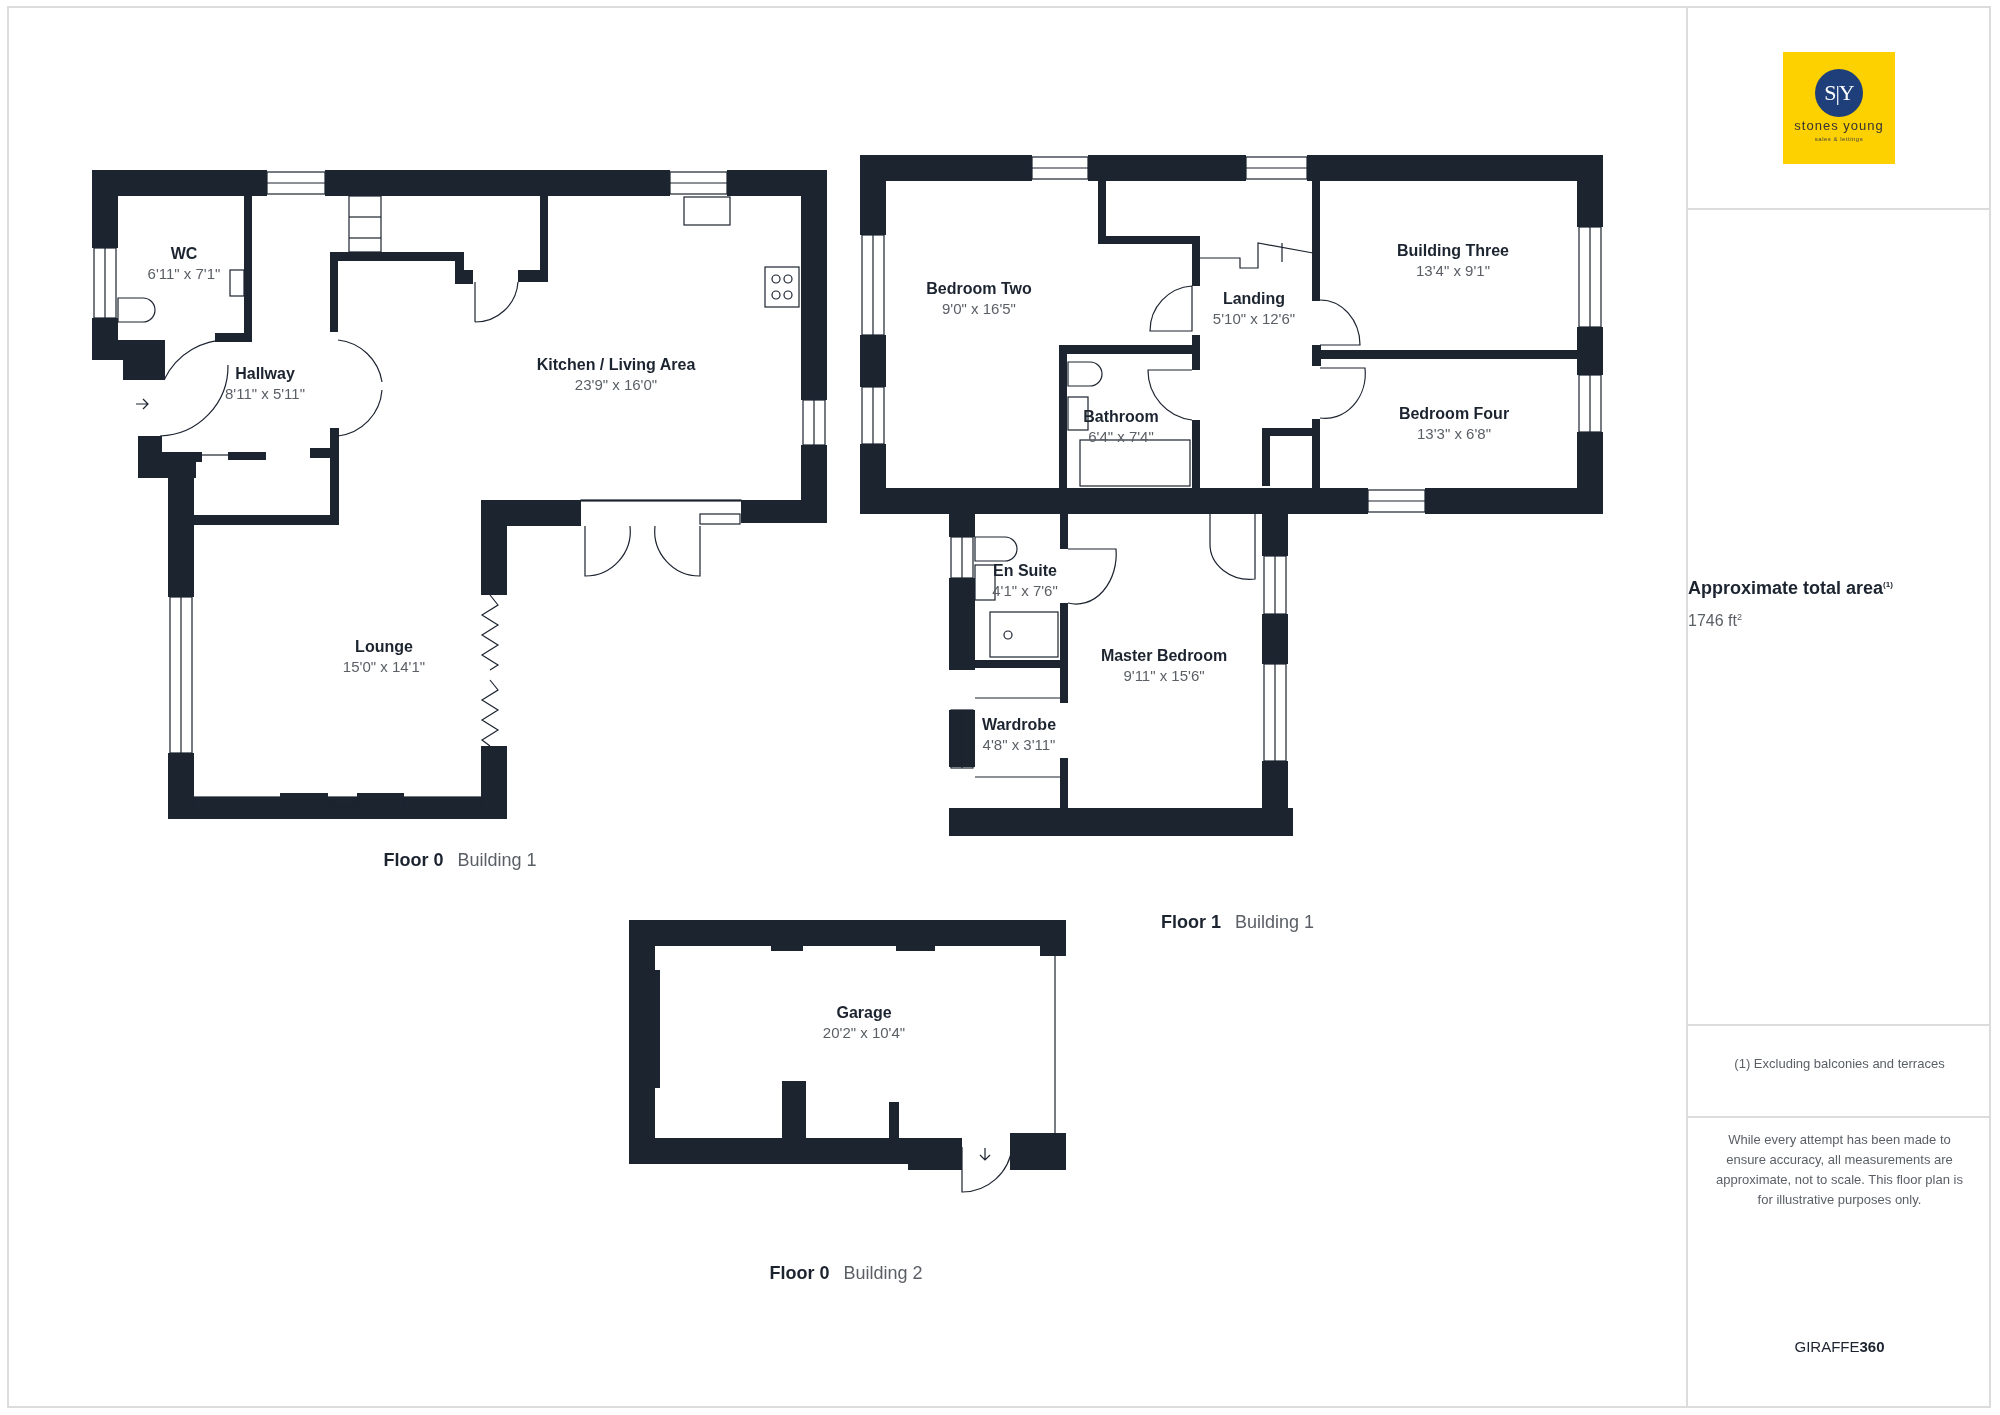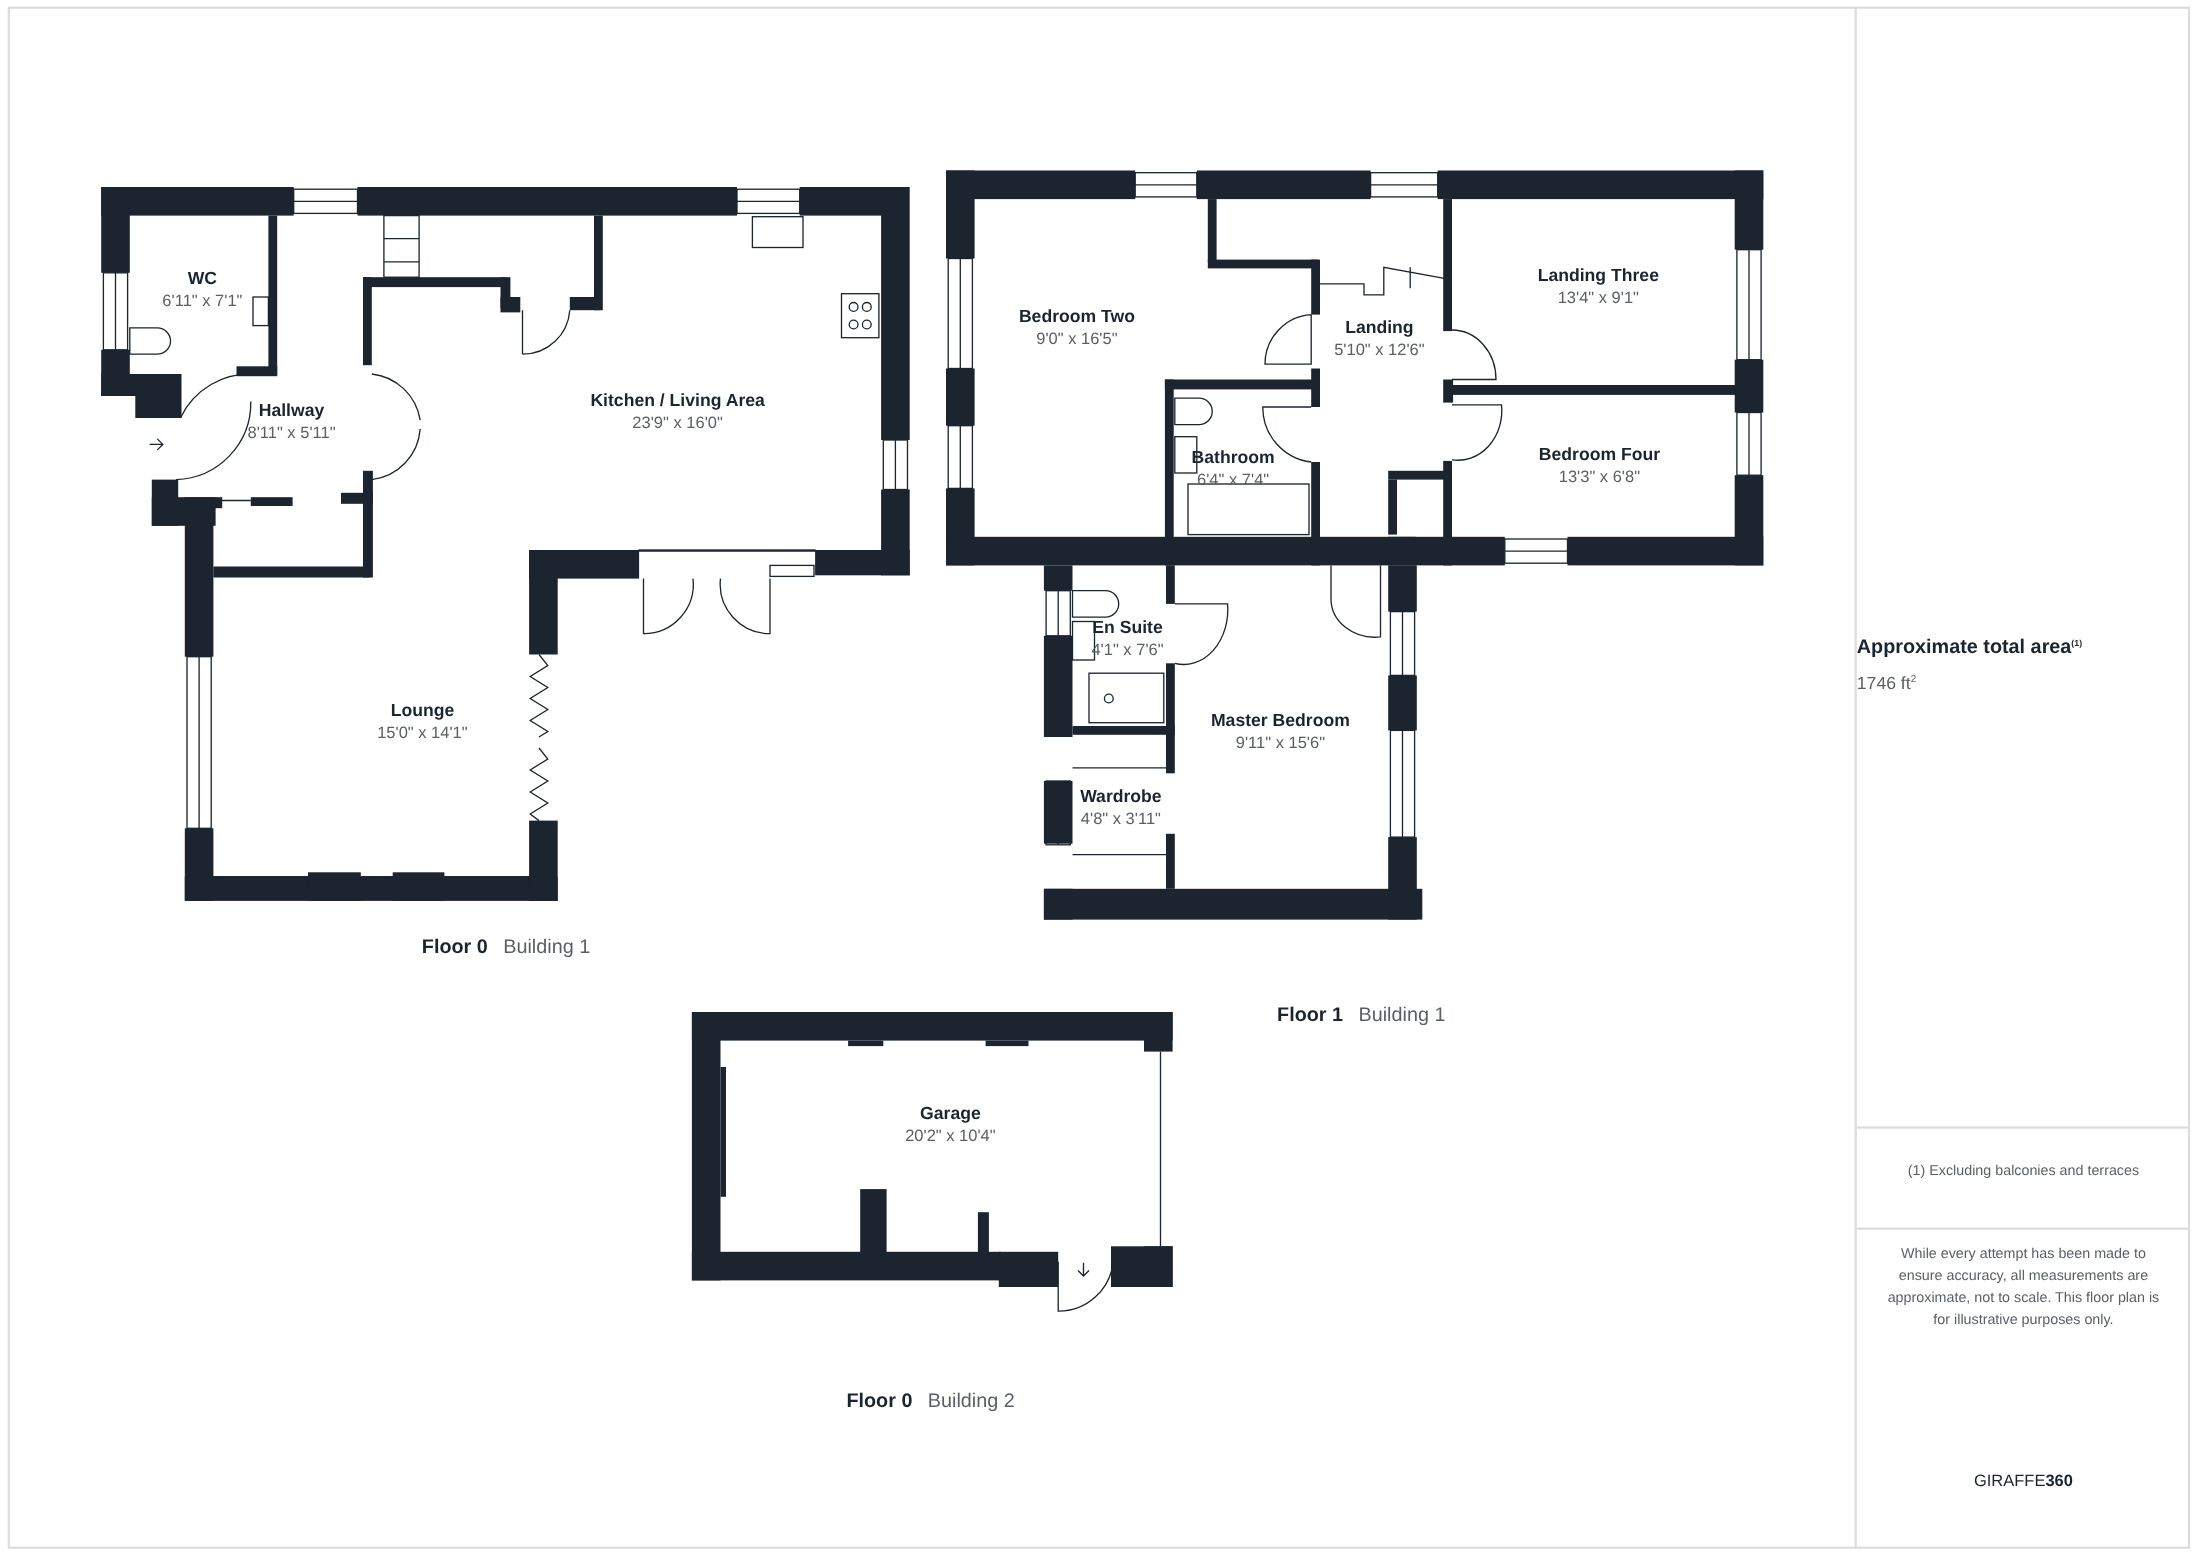--- a/index.html
+++ b/index.html
@@ -274,21 +274,21 @@
 
   <div class="room-label" style="left:979px; top:279px;">
     <div class="room-name">Bedroom Two</div>
     <div class="room-dim">9'0" x 16'5"</div>
   </div>
   <div class="room-label" style="left:1254px; top:289px;">
     <div class="room-name">Landing</div>
     <div class="room-dim">5'10" x 12'6"</div>
   </div>
   <div class="room-label" style="left:1453px; top:241px;">
-    <div class="room-name">Landing Three</div>
+    <div class="room-name">Building Three</div>
     <div class="room-dim">13'4" x 9'1"</div>
   </div>
   <div class="room-label" style="left:1121px; top:407px;">
     <div class="room-name">Bathroom</div>
     <div class="room-dim">6'4" x 7'4"</div>
   </div>
   <div class="room-label" style="left:1454px; top:404px;">
     <div class="room-name">Bedroom Four</div>
     <div class="room-dim">13'3" x 6'8"</div>
   </div>
@@ -311,20 +311,27 @@
   <div class="room-label" style="left:864px; top:1003px;">
     <div class="room-name">Garage</div>
     <div class="room-dim">20'2" x 10'4"</div>
   </div>
   <div class="floor-caption" style="left:846px; top:1240px;margin-top:23px;">
     <span class="fl">Floor 0</span><span class="bl">Building 2</span>
   </div>
 </div>
 
 <div class="sidebar">
+  <div class="sb-section sb-logo">
+    <div class="logo">
+      <div class="logo-circle">S|Y</div>
+      <div class="logo-text">stones young</div>
+      <div class="logo-sub">sales &amp; lettings</div>
+    </div>
+  </div>
   <div class="sb-section sb-area">
     <div class="area-title"><span>Approximate total area</span><sup>(1)</sup></div>
     <div class="area-value"><span>1746 ft</span><sup>2</sup></div>
   </div>
   <div class="sb-section sb-note">
     <div class="note-text">(1) Excluding balconies and terraces</div>
   </div>
   <div class="sb-section sb-disclaimer">
     <div class="disc-p" style="top:24px;">While every attempt has been made to ensure accuracy, all measurements are approximate, not to scale. This floor plan is for illustrative purposes only.</div>
     <div class="brand"><span>GIRAFFE</span><b>360</b></div>

